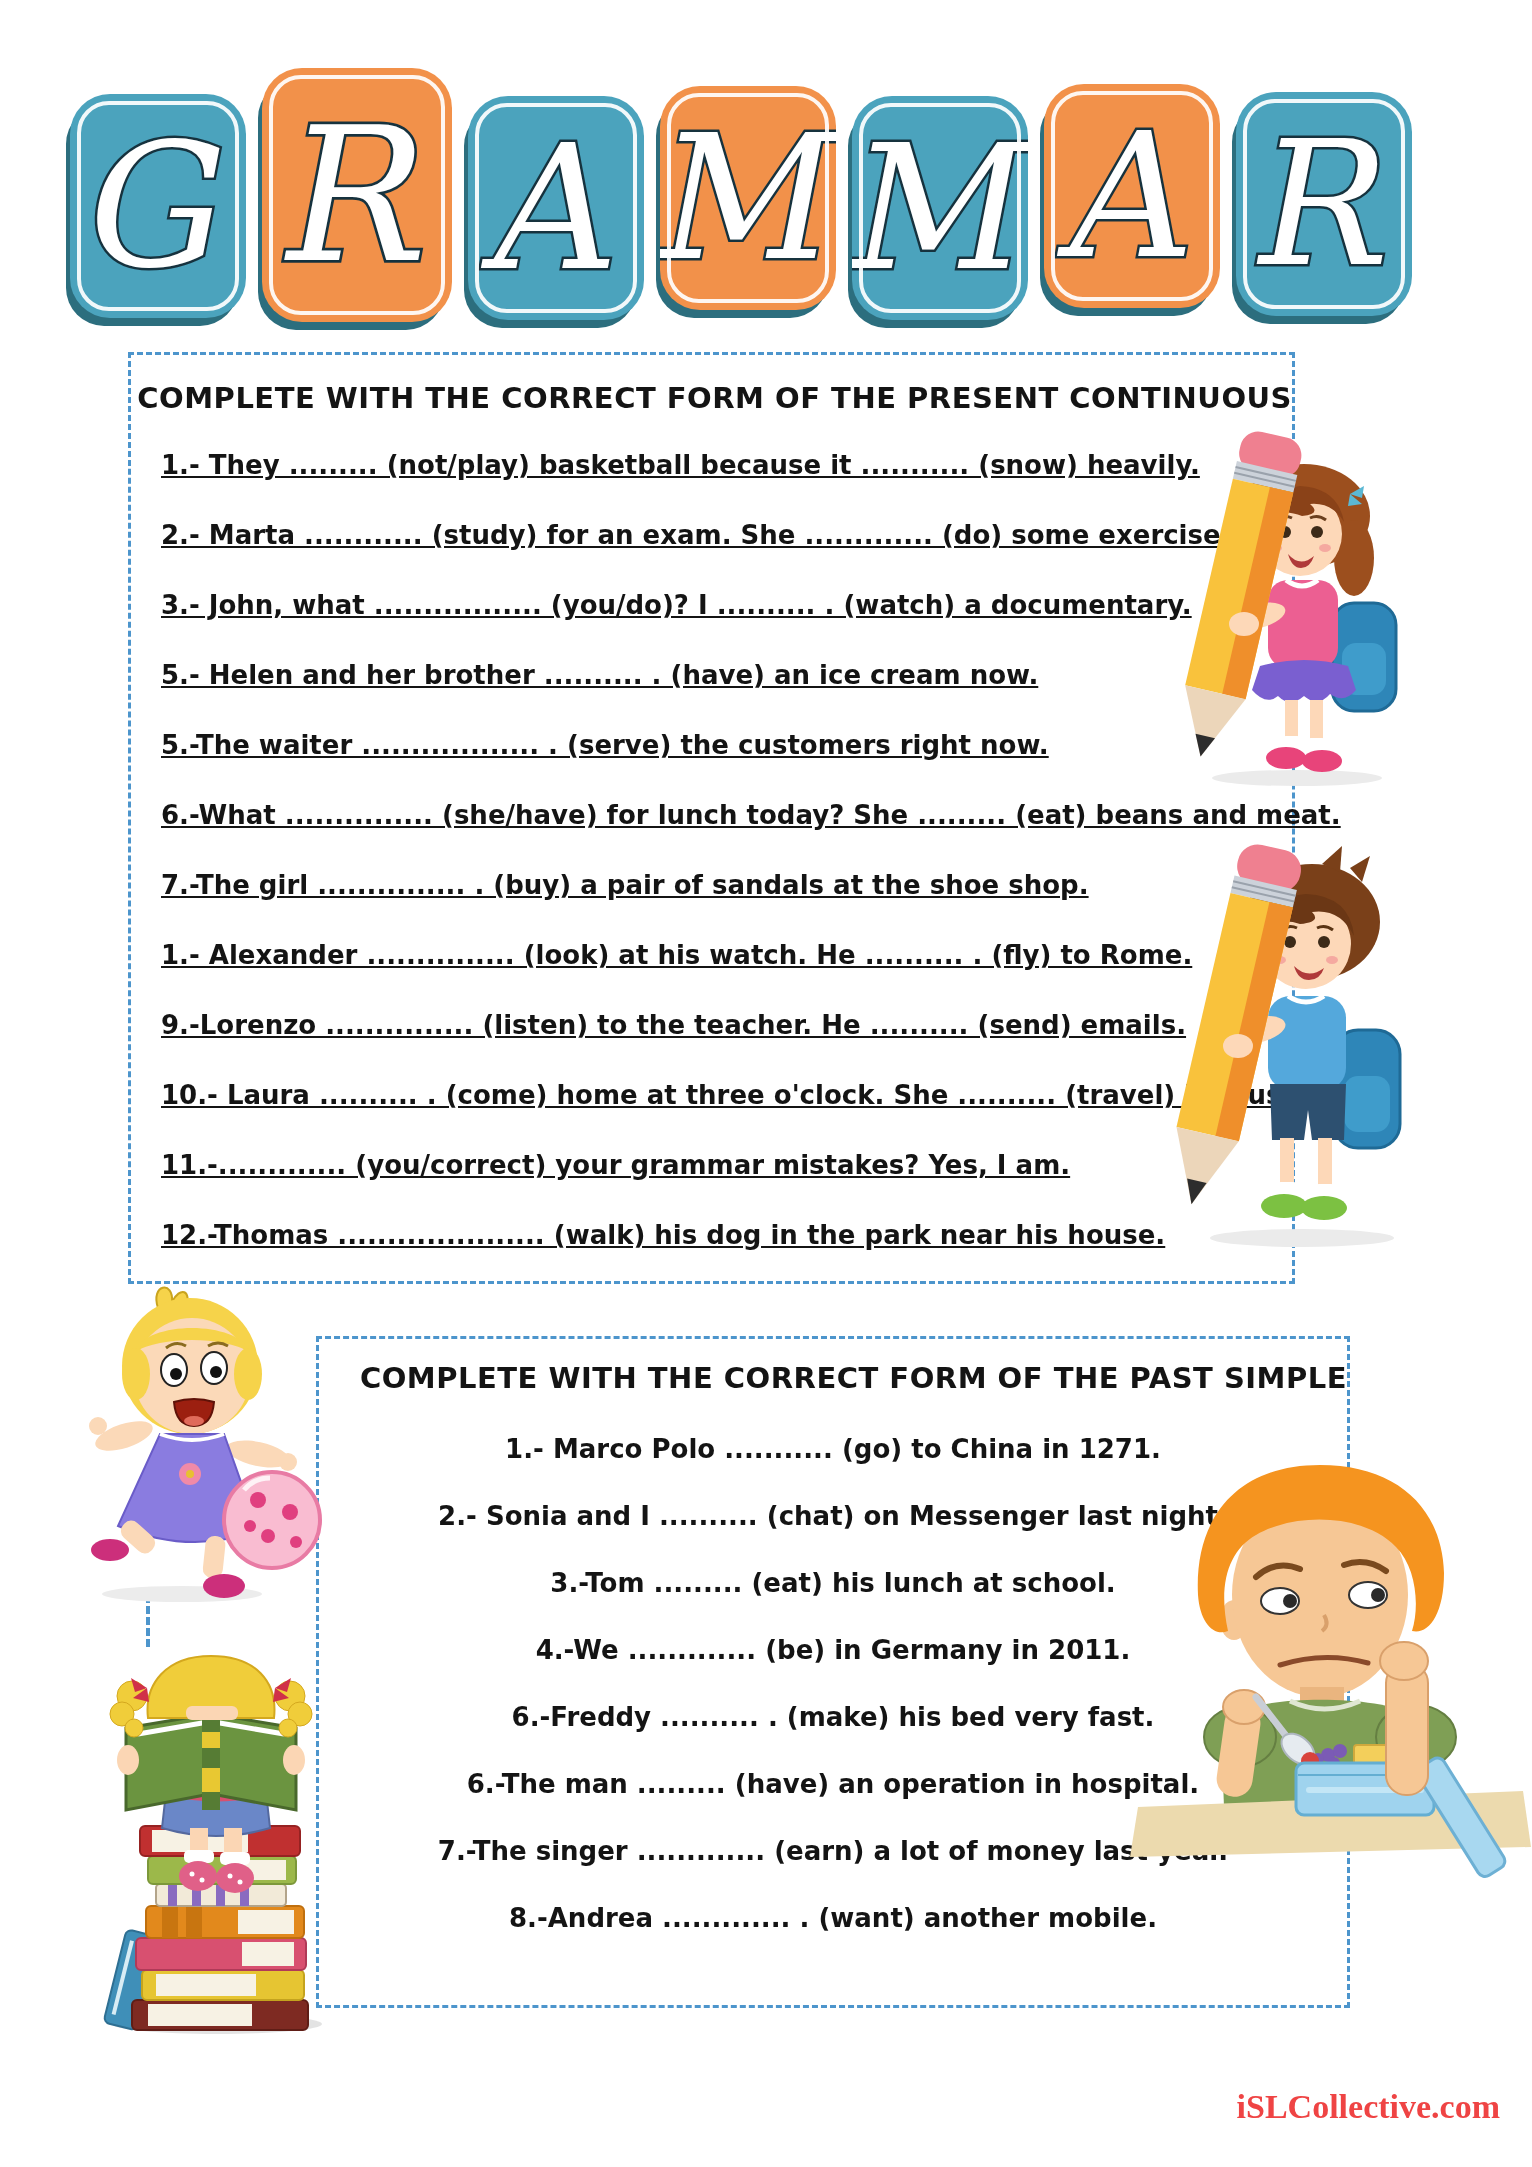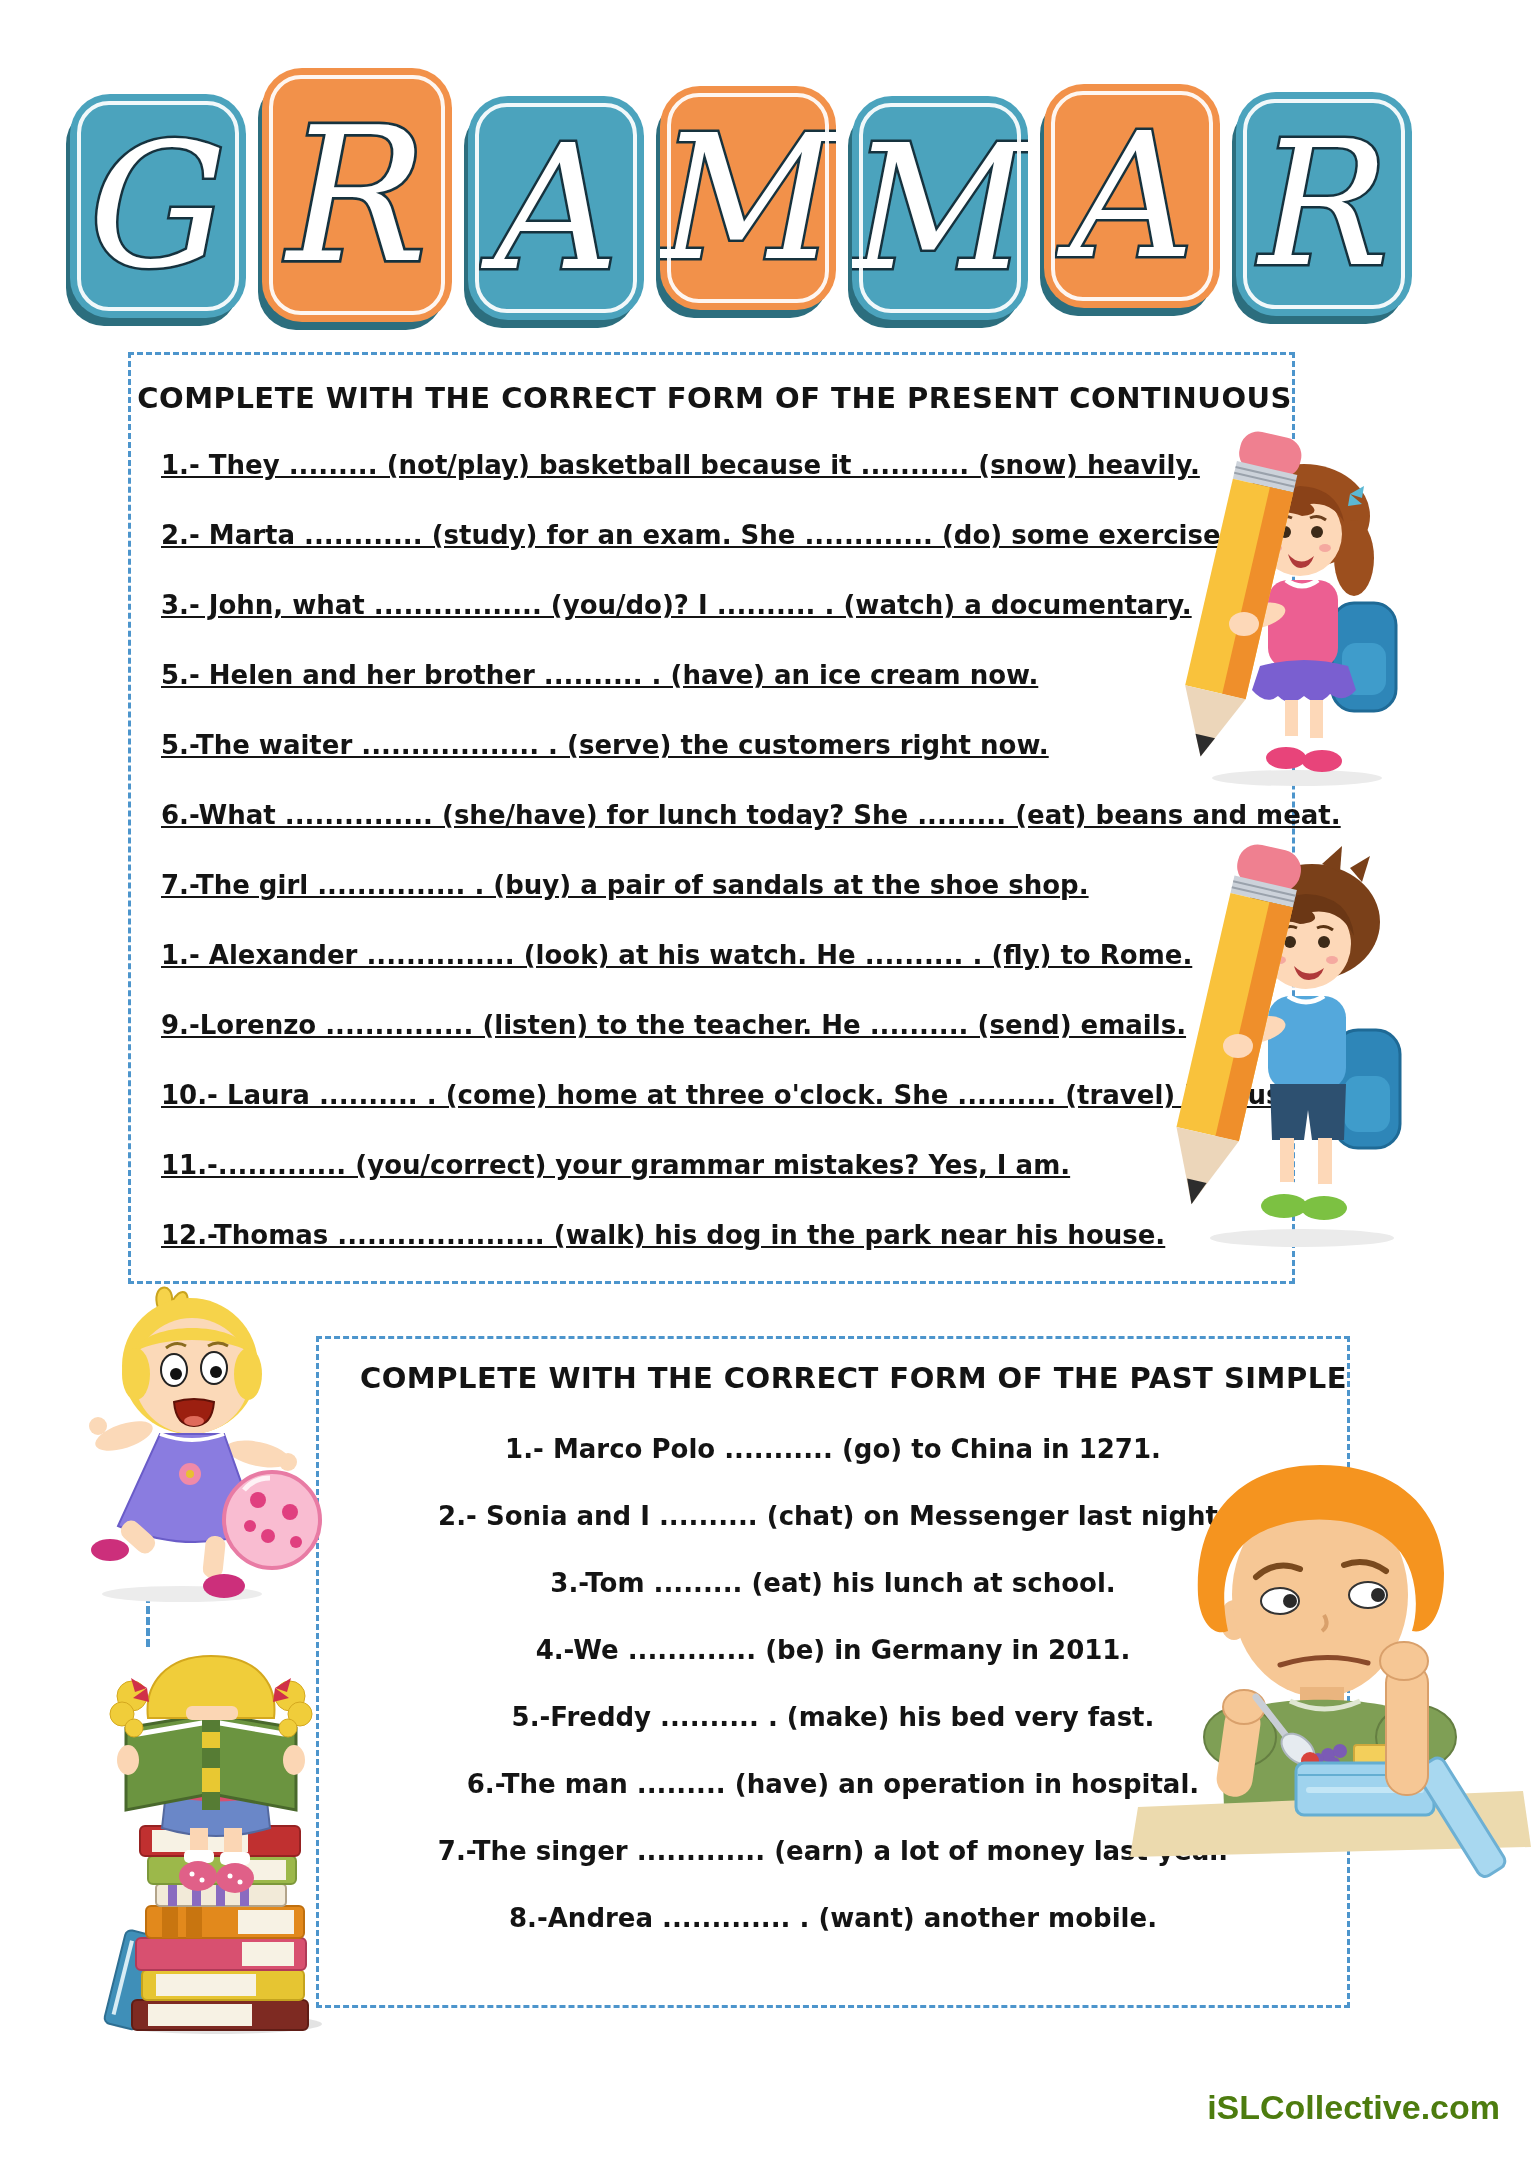--- a/index.html
+++ b/index.html
@@ -43,21 +43,21 @@
   .boy-pencil  { left:1172px; top:838px; }
   .toddler     { left:62px;  top:1278px; }
   .girl-books  { left:92px;  top:1632px; }
   .boy-lunch   { left:1128px; top:1455px; }
 
   .dash-fragment { position:absolute; left:146px; top:1595px; height:52px; width:0;
                    border-left:4px dashed #4D95CC; }
 
   
   .footer-brand { position:absolute; right:32px; top:2088px; font-size:34px; font-weight:600;
-                  color:#4d7c0f; font-family:Liberation Sans, sans-serif; }
+                  color:#ef4444; font-family:Liberation Serif, serif; }
 </style>
 </head>
 <body>
 
 <div class="page">
 
   <div class="title-row">
     <div class="tile teal t0">
       <svg viewBox="0 0 176 224">
           <text x="88" y="172" text-anchor="middle" font-size="172" fill="#ffffff" stroke="#16323e" stroke-width="5" paint-order="stroke">G</text>
@@ -113,21 +113,21 @@
     </div>
   </div>
 
   <div class="box box2">
     <div class="box-heading">COMPLETE WITH THE CORRECT FORM OF THE PAST SIMPLE</div>
     <div class="lines lines2">
       <div class="line">1.- Marco Polo ........... (go) to China in 1271.</div>
       <div class="line">2.- Sonia and I .......... (chat) on Messenger last night.</div>
       <div class="line">3.-Tom ......... (eat) his lunch at school.</div>
       <div class="line">4.-We ............. (be) in Germany in 2011.</div>
-      <div class="line">5.-Freddy .......... . (make) his bed very fast.</div>
+      <div class="line">6.-Freddy .......... . (make) his bed very fast.</div>
       <div class="line">6.-The man ......... (have) an operation in hospital.</div>
       <div class="line">7.-The singer ............. (earn) a lot of money last year.</div>
       <div class="line">8.-Andrea ............. . (want) another mobile.</div>
     </div>
   </div>
 
   <div class="dash-fragment"></div>
 
   <div class="illus girl-pencil">
     <svg width="225" height="360" viewBox="0 0 225 360">

